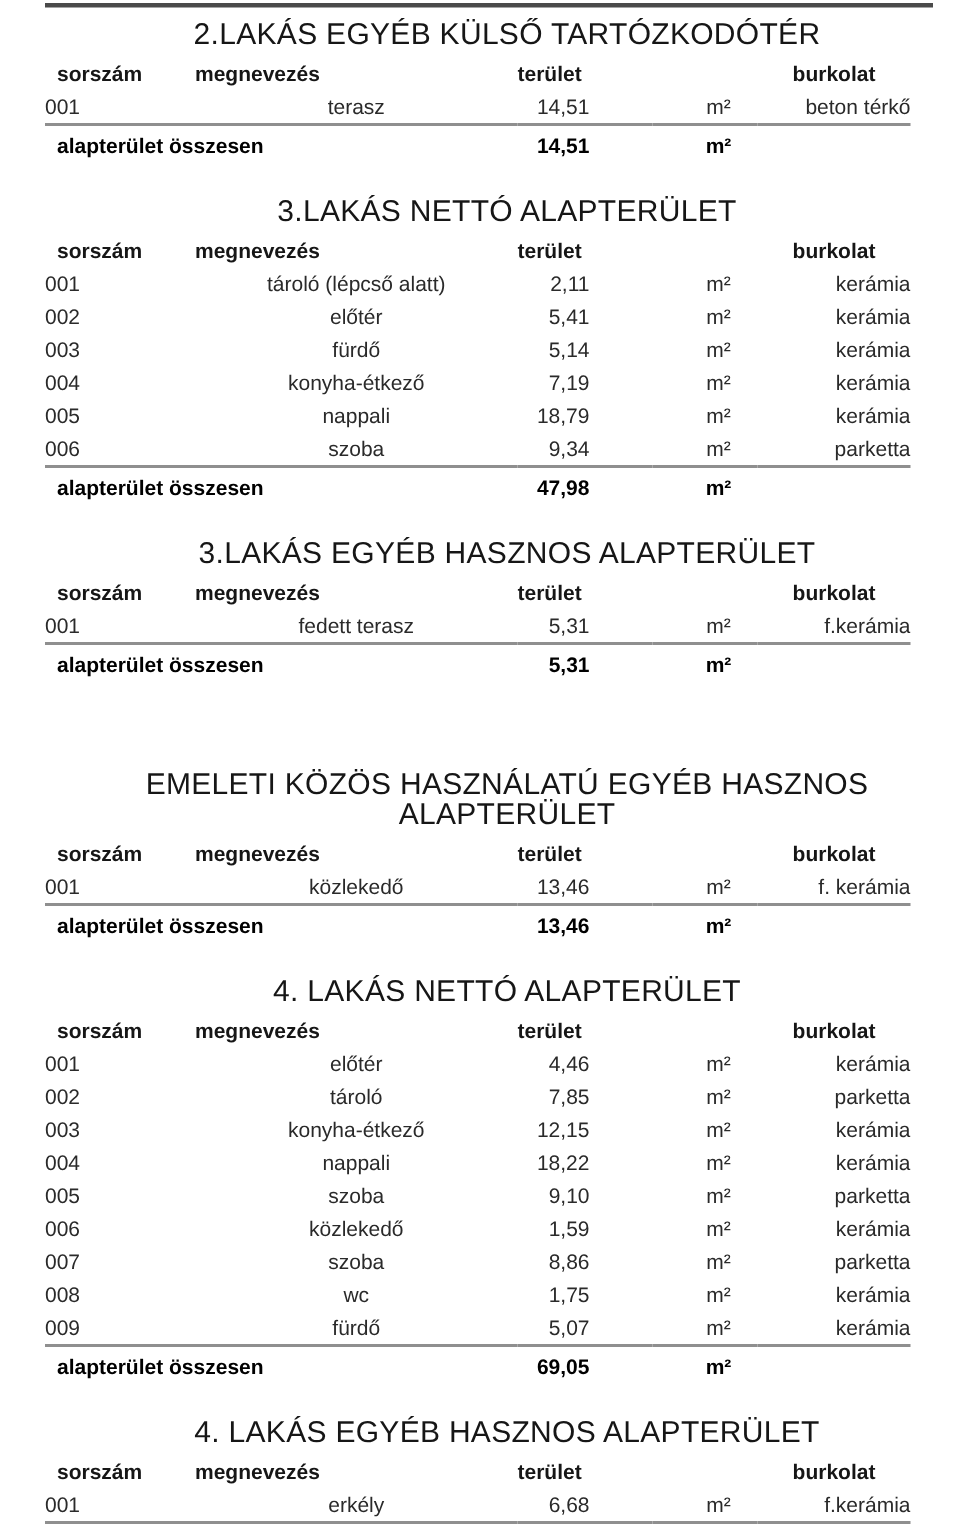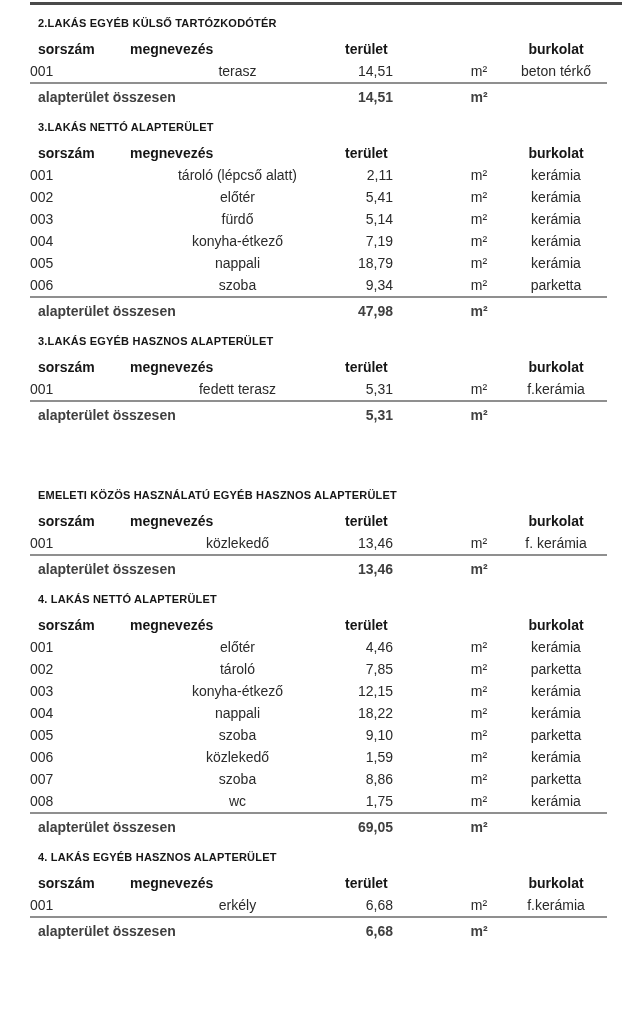--- a/index.html
+++ b/index.html
@@ -12,30 +12,31 @@
     height: 1023px;
     overflow: hidden;
     font-family: "Liberation Sans", "DejaVu Sans", sans-serif;
     color: #1d1d1d;
   }
   .top-rule {
     height: 0;
     border-top: 3px solid #4a4a4a;
     margin: 2px 16px 0 30px;
   }
-  .sec { margin-top: 8px; }
+  .sec { margin-top: 22px; }
   .sec.first { margin-top: 8px; }
   .sec.big-gap { margin-top: 58px; }
   .sec h2 {
     margin: 0 0 4px 38px;
-    font-size: 11px;
+    font-size: 20px;
     line-height: 20px;
-    font-weight: bold;
+    font-weight: normal;
     letter-spacing: 0.2px;
     color: #161616;
+    text-align: center;
   }
   table.tbl {
     border-collapse: collapse;
     table-layout: fixed;
     margin-left: 30px;
     width: 577px;
     font-size: 14px;
   }
   col.c1 { width: 100px; }
   col.c2 { width: 215px; }
@@ -48,31 +49,31 @@
     vertical-align: middle;
     white-space: nowrap;
     overflow: hidden;
   }
   thead th { height: 23px; font-weight: bold; color: #161616; }
   tbody td { height: 22px; color: #2a2a2a; }
   tfoot td {
     height: 25px;
     border-top: 2px solid #8f8f8f;
     font-weight: bold;
-    color: #404040;
+    color: #000000;
   }
   .h-sorszam  { text-align: left; padding-left: 8px; }
   .h-megnev   { text-align: left; }
   .h-terulet  { text-align: left; }
   .h-burkolat { text-align: center; }
   .t-sorszam  { text-align: left; padding-right: 18px; }
   .t-megnev   { text-align: center; }
   .t-terulet  { text-align: right; padding-right: 42px; }
   .t-unit     { text-align: center; padding-left: 18px; }
-  .t-burkolat { text-align: center; }
+  .t-burkolat { text-align: right; }
   .t-total-label { text-align: left; padding-left: 8px; }
 </style>
 </head>
 <body>
 
 <div class="top-rule"></div>
 
 <section class="sec first">
   <h2>2.LAKÁS EGYÉB KÜLSŐ TARTÓZKODÓTÉR</h2>
   <table class="tbl">
@@ -333,20 +334,27 @@
         <td class="t-unit">m²</td>
         <td class="t-burkolat">parketta</td>
       </tr>
       <tr>
         <td class="t-sorszam">008</td>
         <td class="t-megnev">wc</td>
         <td class="t-terulet">1,75</td>
         <td class="t-unit">m²</td>
         <td class="t-burkolat">kerámia</td>
       </tr>
+      <tr>
+        <td class="t-sorszam">009</td>
+        <td class="t-megnev">fürdő</td>
+        <td class="t-terulet">5,07</td>
+        <td class="t-unit">m²</td>
+        <td class="t-burkolat">kerámia</td>
+      </tr>
     </tbody>
     <tfoot>
       <tr>
         <td class="t-total-label" colspan="2">alapterület összesen</td>
         <td class="t-terulet">69,05</td>
         <td class="t-unit">m²</td>
         <td></td>
       </tr>
     </tfoot>
   </table>

